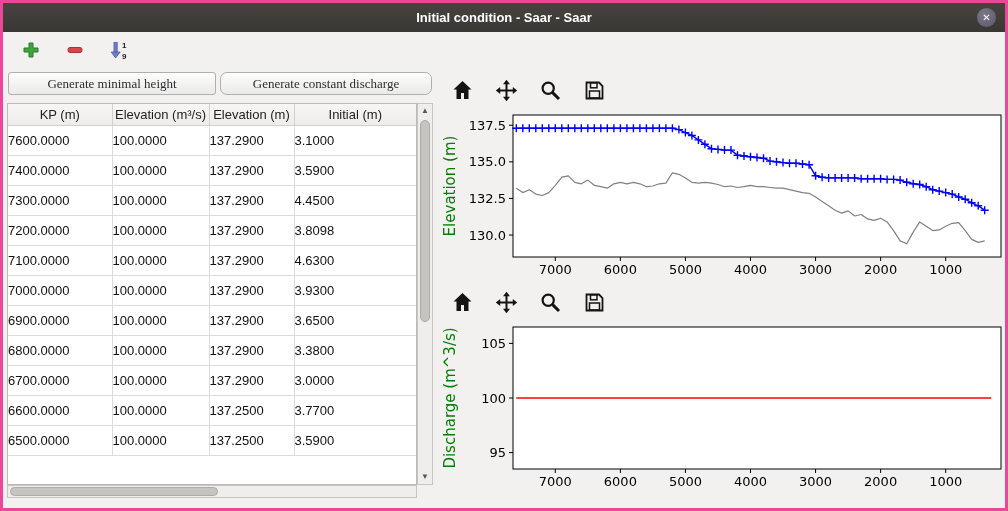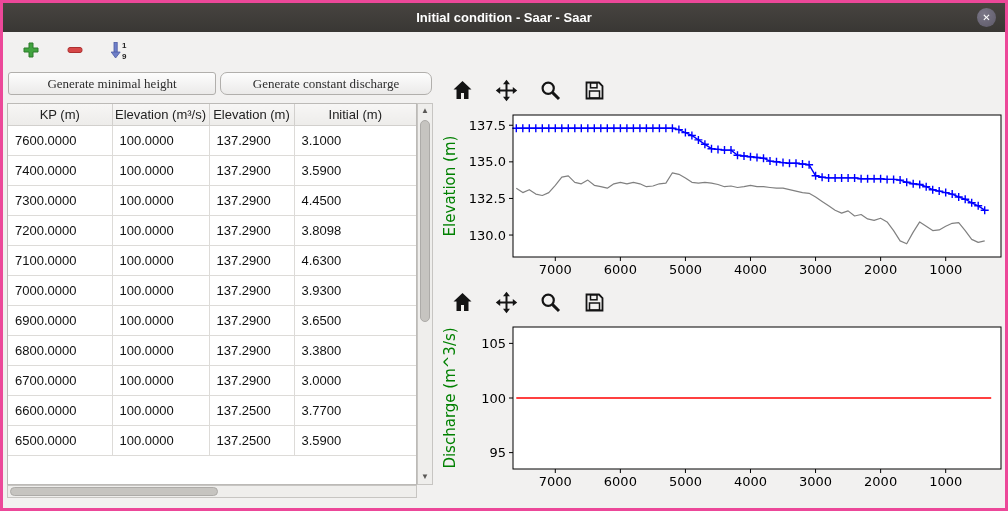--- a/index.html
+++ b/index.html
@@ -29,21 +29,21 @@
 
   
   .table-wrap{position:absolute;left:4px;top:100px;width:410px;height:382px;background:#ffffff;
     border:1px solid #bcbab7;overflow:hidden;}
   table.data{border-collapse:collapse;table-layout:fixed;width:100%;}
   table.data th{height:21px;background:linear-gradient(#f7f6f5,#edecea);border:1px solid #d2d0cd;border-top:none;
     font-weight:normal;font-size:13px;color:#222;}
   table.data th:first-child{border-left:none;}
   table.data th:last-child{border-right:none;}
   table.data td{height:30px;border:1px solid #dddbd8;border-top:none;background:#fff;
-    padding-left:7px;font-size:13px;color:#111;vertical-align:middle;}
+    font-size:13px;color:#111;vertical-align:middle;}
   table.data td:first-child{border-left:none;}
   table.data td:last-child{border-right:none;}
 
   
   .vscroll{position:absolute;left:414px;top:100px;width:16px;height:382px;background:#efeeec;
     border:1px solid #c7c5c2;}
   .vscroll .arrow{position:absolute;left:0;width:14px;height:14px;text-align:center;font-size:8px;
     color:#5a5856;line-height:14px;}
   .vscroll .arrow.up{top:0;}
   .vscroll .arrow.down{bottom:0;}

